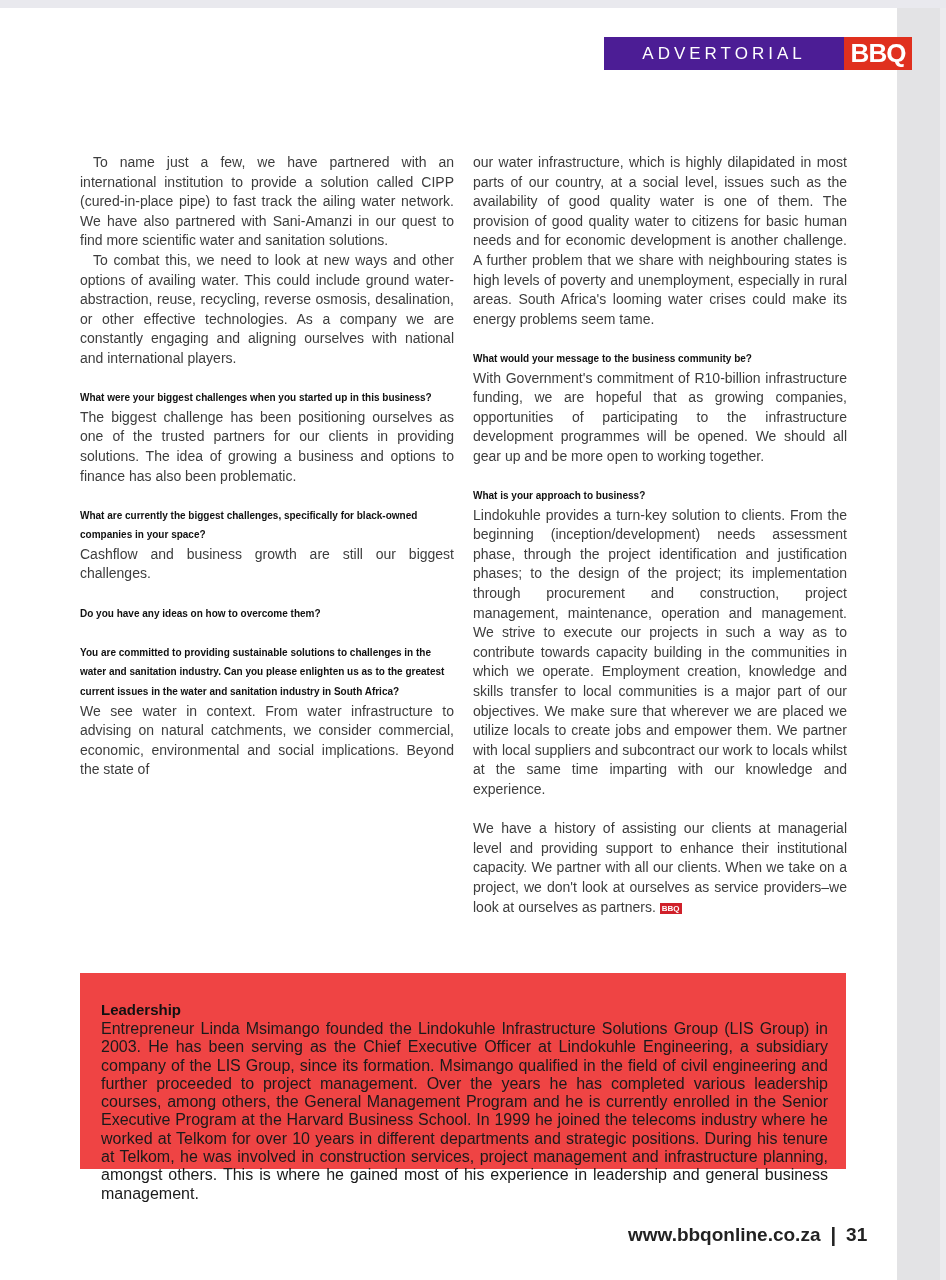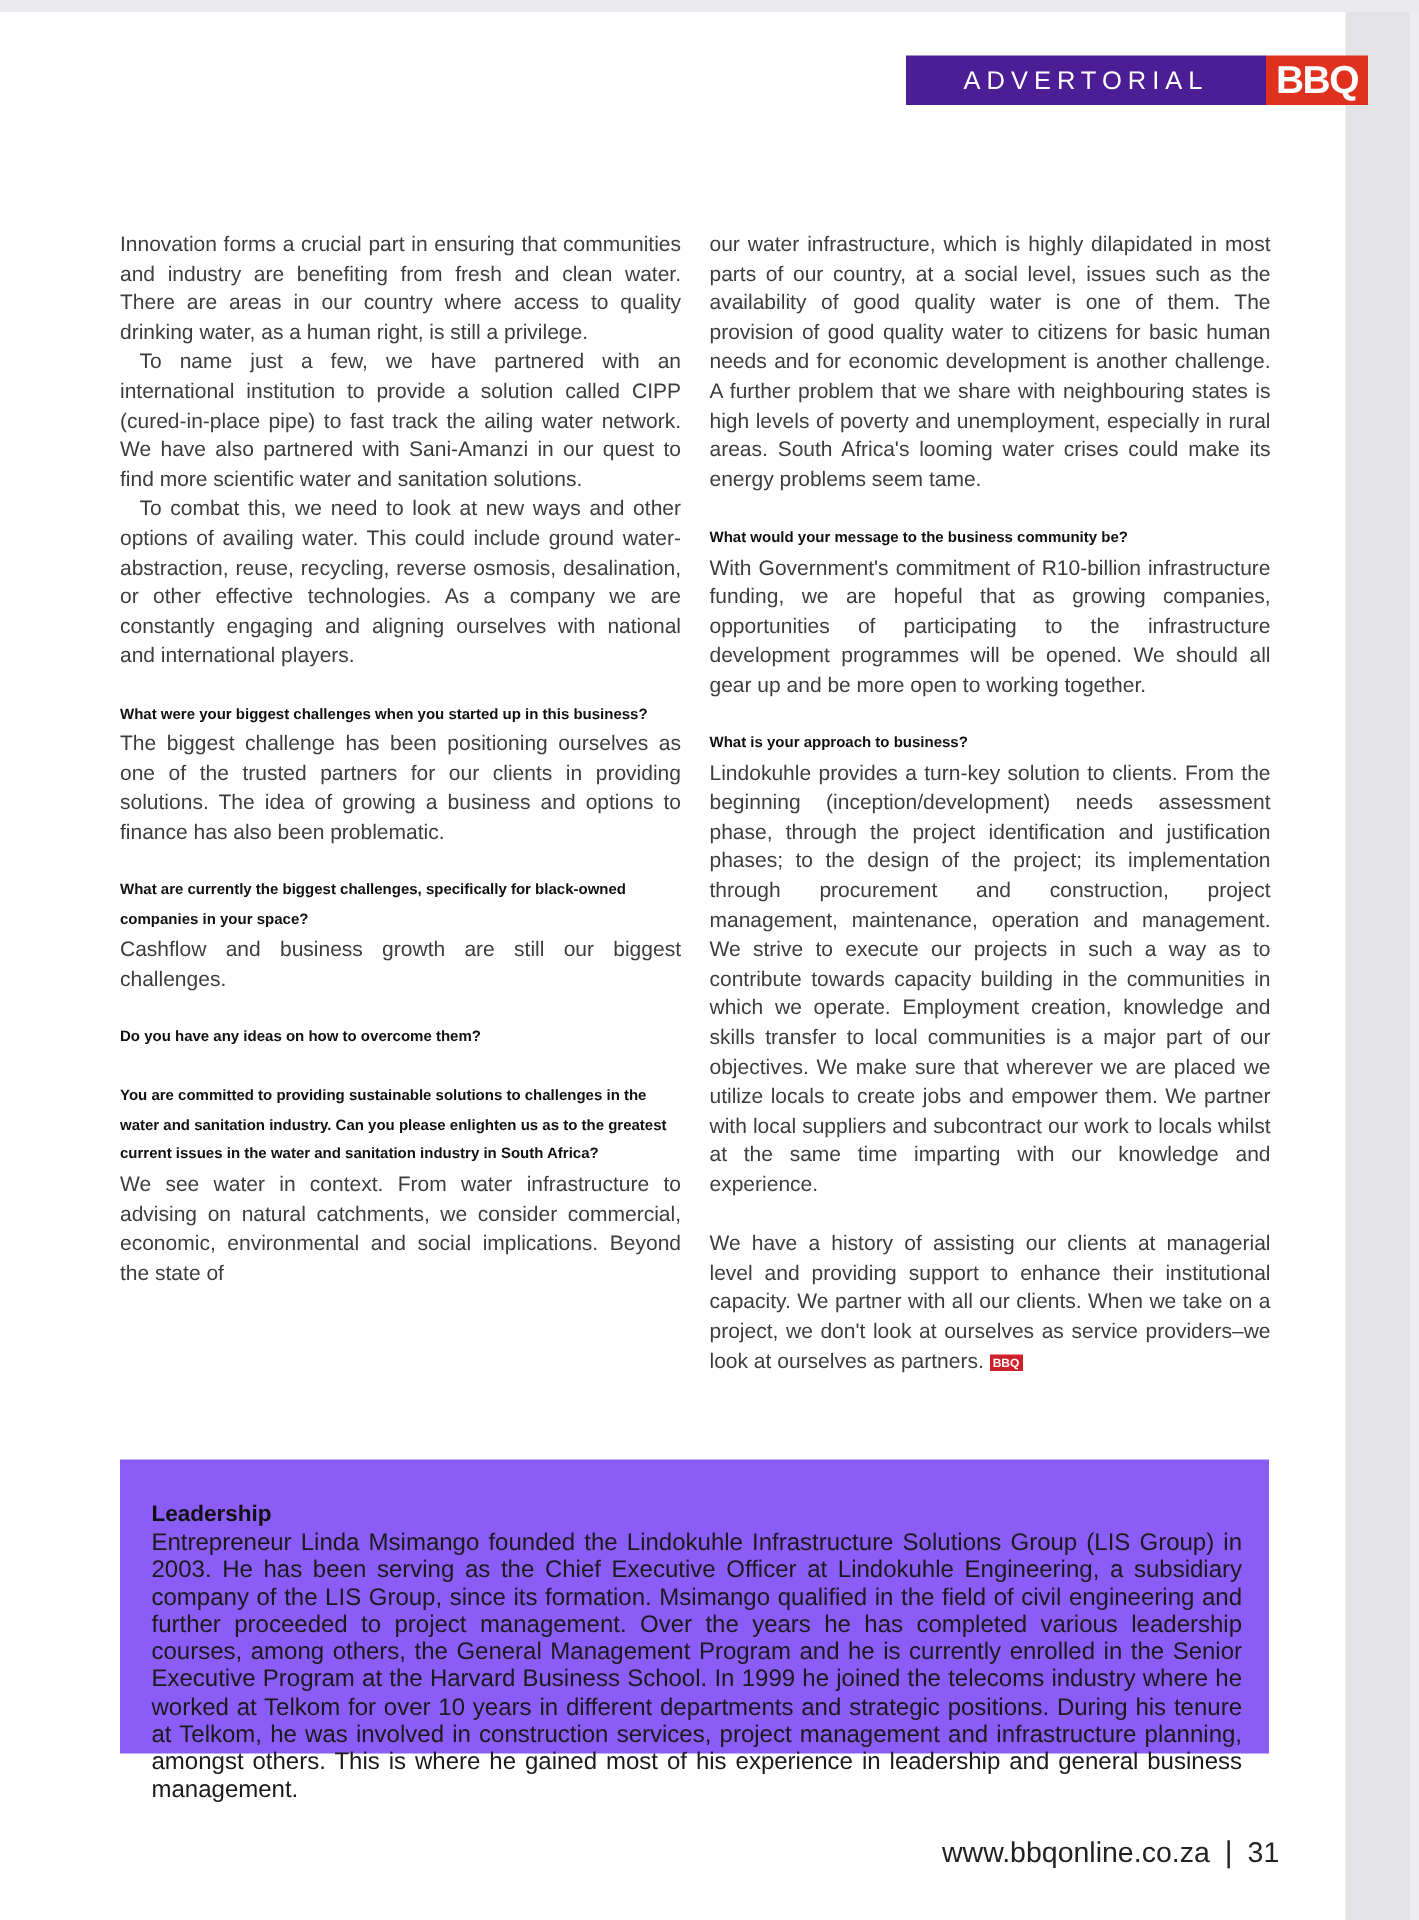--- a/index.html
+++ b/index.html
@@ -33,45 +33,44 @@
   .column h3 { margin: 0; font-size: 10px; line-height: 19.6px; font-weight: bold; color: #111; }
   .gap { height: 19.6px; }
 
   .end-mark {
     display: inline-block; background: #d0202a; color: #fff; font-weight: bold;
     font-size: 8px; line-height: 11px; padding: 0 2px; vertical-align: 1px;
   }
 
   .leadership {
     position: absolute; left: 80px; top: 973px; width: 766px; height: 196px;
-    background: #8b5cf6; box-sizing: border-box; padding: 27px 18px 0 21px;
+    background: #ef4444; box-sizing: border-box; padding: 27px 18px 0 21px;
   }
   .leadership h2 { margin: 0; font-size: 15px; line-height: 20px; font-weight: bold; color: #111; }
   .leadership p { margin: 0; font-size: 16px; line-height: 18.3px; color: #1a1a1a; text-align: justify; }
 
   .footer {
     position: absolute; left: 628px; top: 1224px; font-size: 19px; color: #222;
-    display: flex; align-items: center; gap: 10px;
+    display: flex; align-items: flex-start; gap: 10px; font-weight: bold;
   }
   .footer .sep { font-size: 20px; }
 </style>
 </head>
 <body>
 
 <div class="top-line"></div>
 <div class="side-strip"></div>
 <div class="side-edge"></div>
 
 <div class="banner">
   <div class="banner-label">ADVERTORIAL</div>
   <div class="banner-logo">BBQ</div>
 </div>
 
 <div class="column col-left">
-  <p>Innovation forms a crucial part in ensuring that communities and industry are benefiting from fresh and clean water. There are areas in our country where access to quality drinking water, as a human right, is still a privilege.</p>
   <p class="indent">To name just a few, we have partnered with an international institution to provide a solution called CIPP (cured-in-place pipe) to fast track the ailing water network. We have also partnered with Sani-Amanzi in our quest to find more scientific water and sanitation solutions.</p>
   <p class="indent">To combat this, we need to look at new ways and other options of availing water. This could include ground water-abstraction, reuse, recycling, reverse osmosis, desalination, or other effective technologies. As a company we are constantly engaging and aligning ourselves with national and international players.</p>
   <div class="gap"></div>
   <h3>What were your biggest challenges when you started up in this business?</h3>
   <p>The biggest challenge has been positioning ourselves as one of the trusted partners for our clients in providing solutions. The idea of growing a business and options to finance has also been problematic.</p>
   <div class="gap"></div>
   <h3>What are currently the biggest challenges, specifically for black-owned companies in your space?</h3>
   <p>Cashflow and business growth are still our biggest challenges.</p>
   <div class="gap"></div>
   <h3>Do you have any ideas on how to overcome them?</h3>

